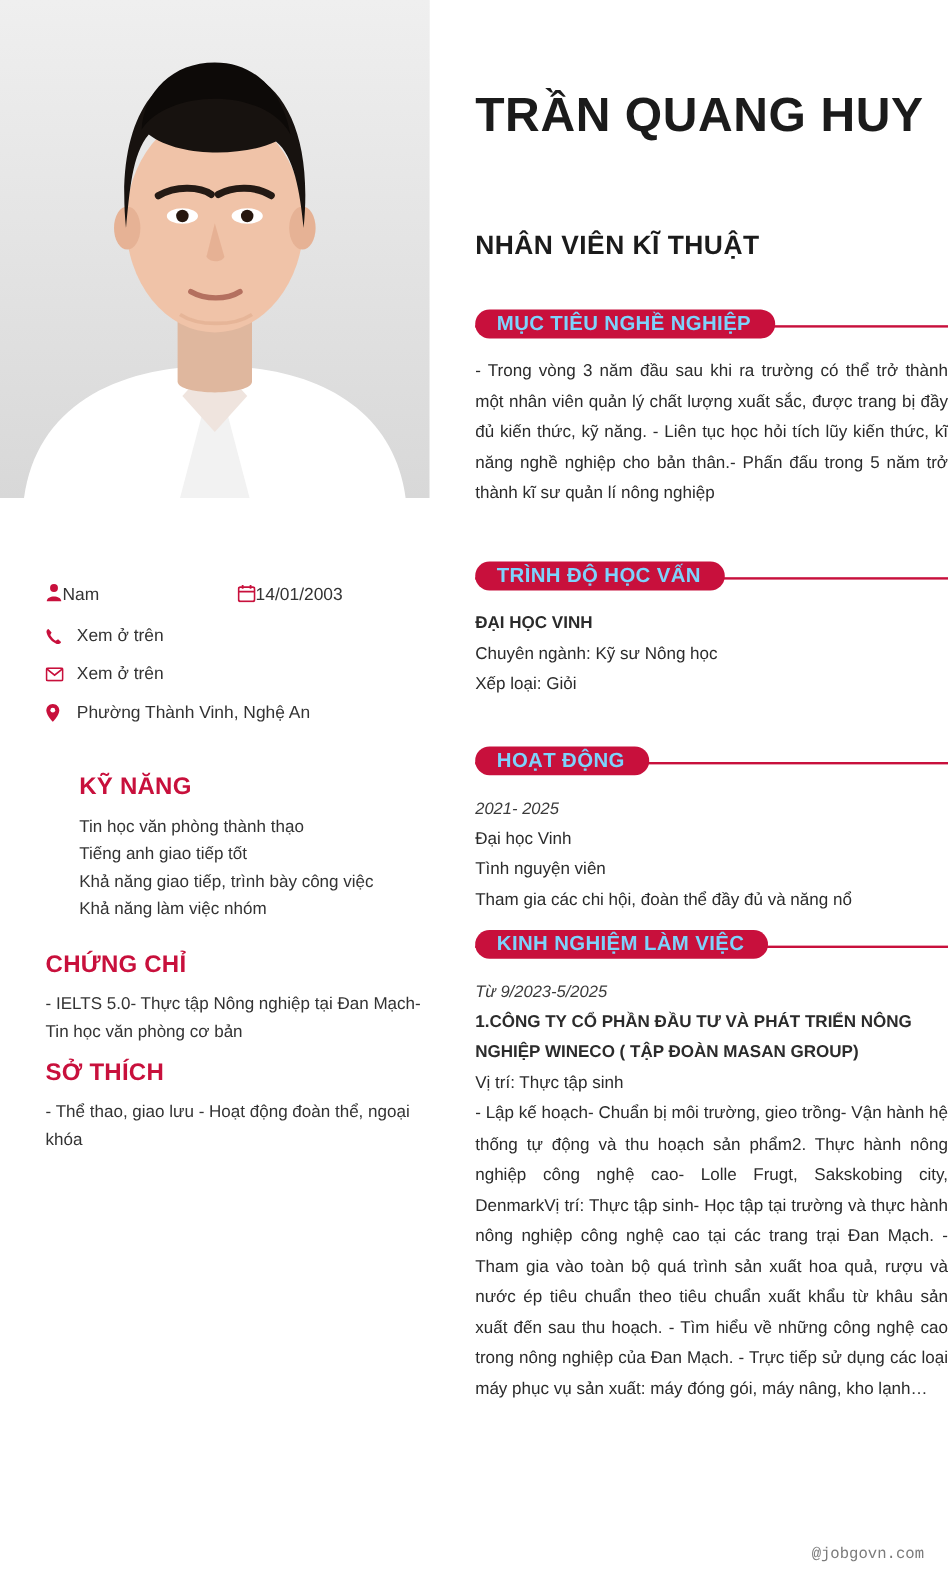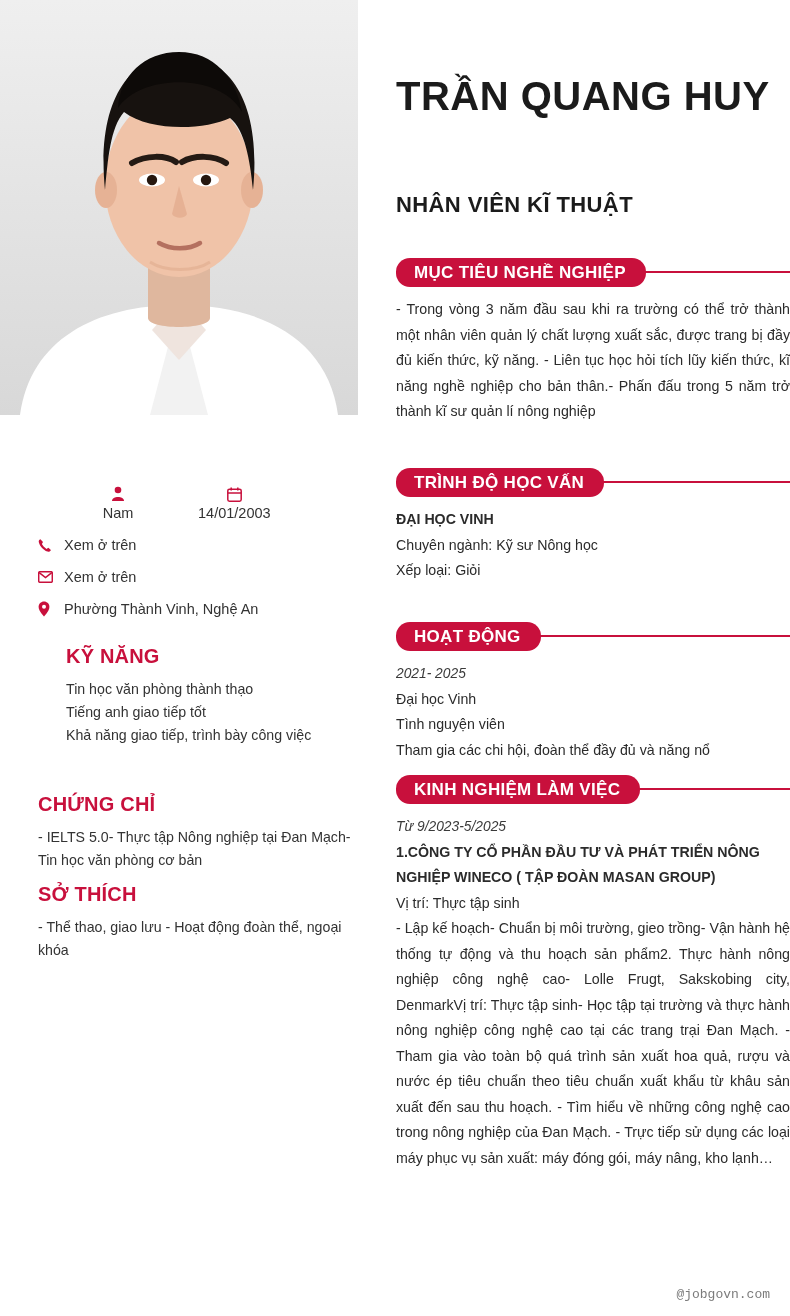--- a/index.html
+++ b/index.html
@@ -49,21 +49,21 @@
   .crow .ic {
     width: 22px;
     min-width: 22px;
     display: flex;
     align-items: center;
     justify-content: flex-start;
     color: #c8103c;
   }
   .crow .tx { padding-left: 4px; }
   .crow-split { display: flex; align-items: center; margin-bottom: 16px; }
-  .crow-split .half { display: flex; align-items: center; font-size: 14.5px; color: #333; flex-direction: column; }
+  .crow-split .half { display: flex; align-items: center; font-size: 14.5px; color: #333; }
   .crow-split .half:first-child { width: 160px; }
 
   .lsec { position: absolute; left: 38px; width: 320px; }
   .lsec h2 {
     font-size: 20px;
     font-weight: bold;
     color: #c8103c;
     letter-spacing: .2px;
     margin-bottom: 10px;
   }
@@ -105,27 +105,27 @@
 
   .rsec { position: absolute; left: 0; width: 394px; }
   .bar {
     position: relative;
     height: 27px;
     margin-bottom: 12px;
   }
   .bar .pill {
     position: absolute;
     left: 0; top: 0;
-    height: 29px;
+    height: 24px;
     background: #c8103c;
     border-radius: 14px;
     padding: 0 20px 0 18px;
     display: flex;
     align-items: center;
-    color: #ffffff;
+    color: #7dd3fc;
     font-size: 17px;
     font-weight: bold;
     letter-spacing: .3px;
     z-index: 2;
   }
   .bar .line {
     position: absolute;
     left: 0; right: 0;
     top: 13px;
     height: 1.5px;
@@ -253,20 +253,21 @@
         </span>
         <span class="tx">Phường Thành Vinh, Nghệ An</span>
       </div>
     </div>
 
     <div class="lsec" id="skills">
       <h2>KỸ NĂNG</h2>
       <p>Tin học văn phòng thành thạo</p>
       <p>Tiếng anh giao tiếp tốt</p>
       <p>Khả năng giao tiếp, trình bày công việc</p>
+      <p>Khả năng làm việc nhóm</p>
     </div>
 
     <div class="lsec" id="certs">
       <h2>CHỨNG CHỈ</h2>
       <p>- IELTS 5.0- Thực tập Nông nghiệp tại Đan Mạch- Tin học văn phòng cơ bản</p>
     </div>
 
     <div class="lsec" id="hobby">
       <h2>SỞ THÍCH</h2>
       <p>- Thể thao, giao lưu - Hoạt động đoàn thể, ngoại khóa</p>

